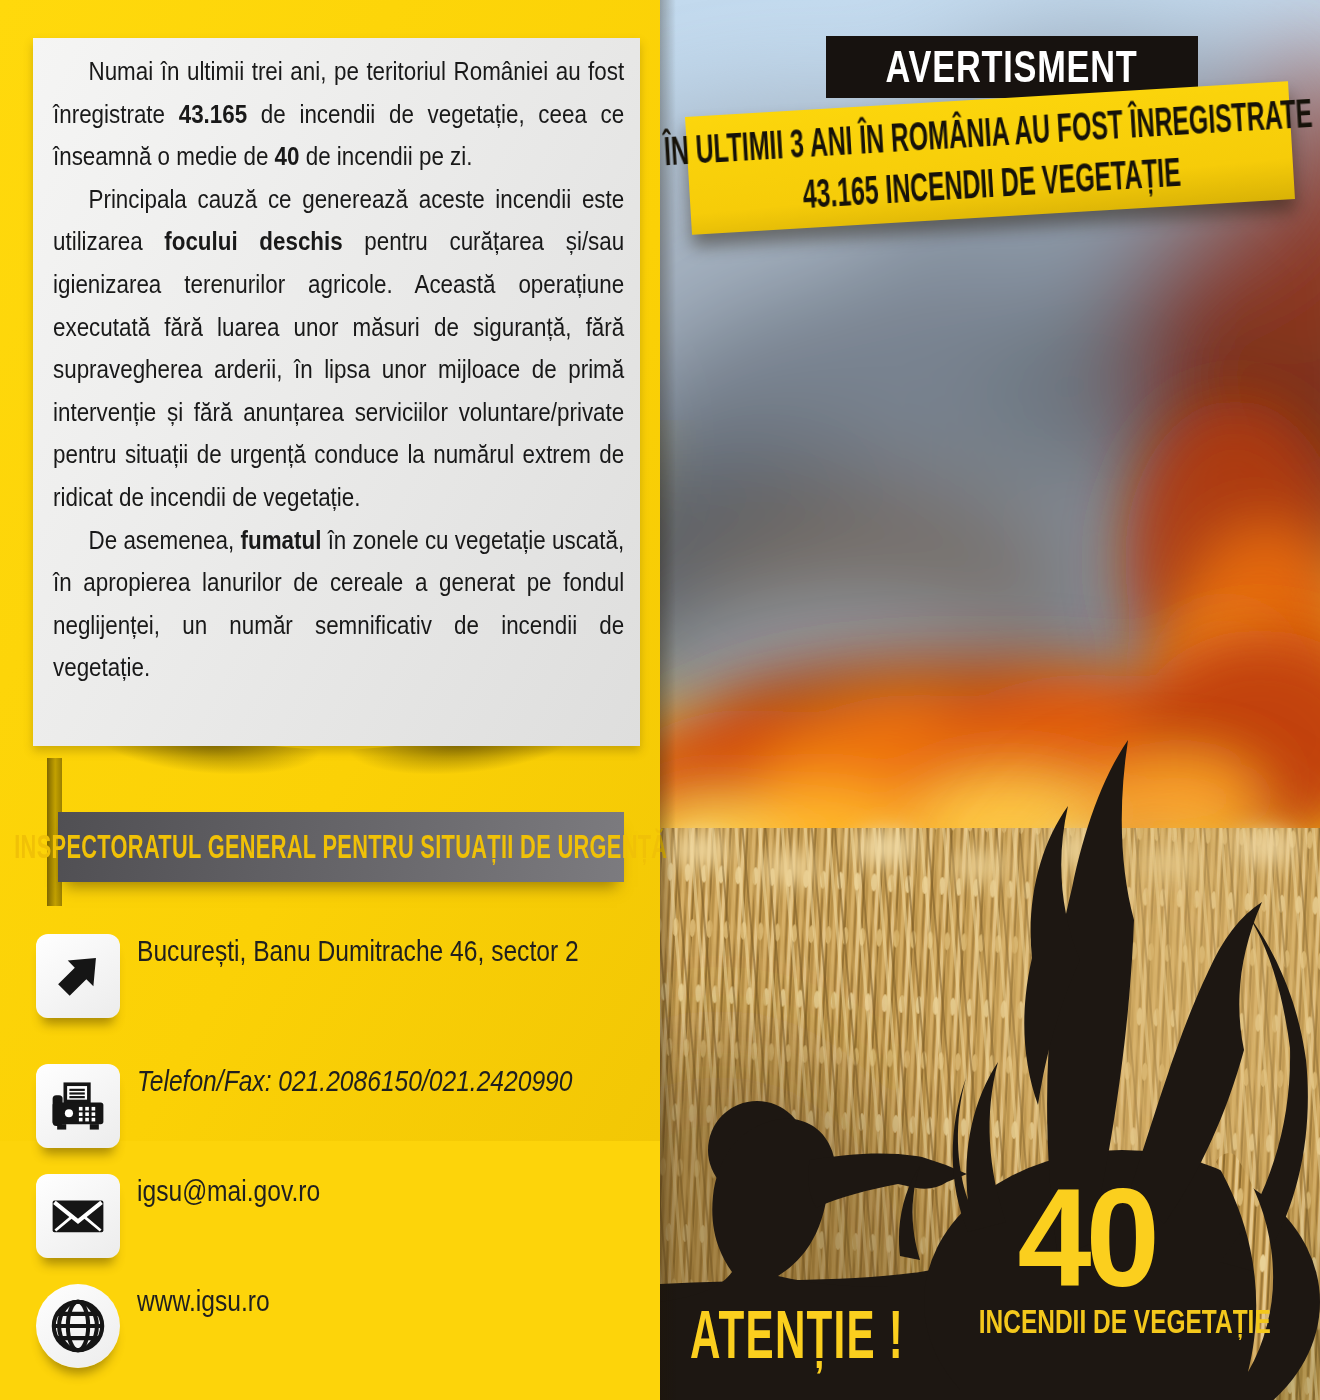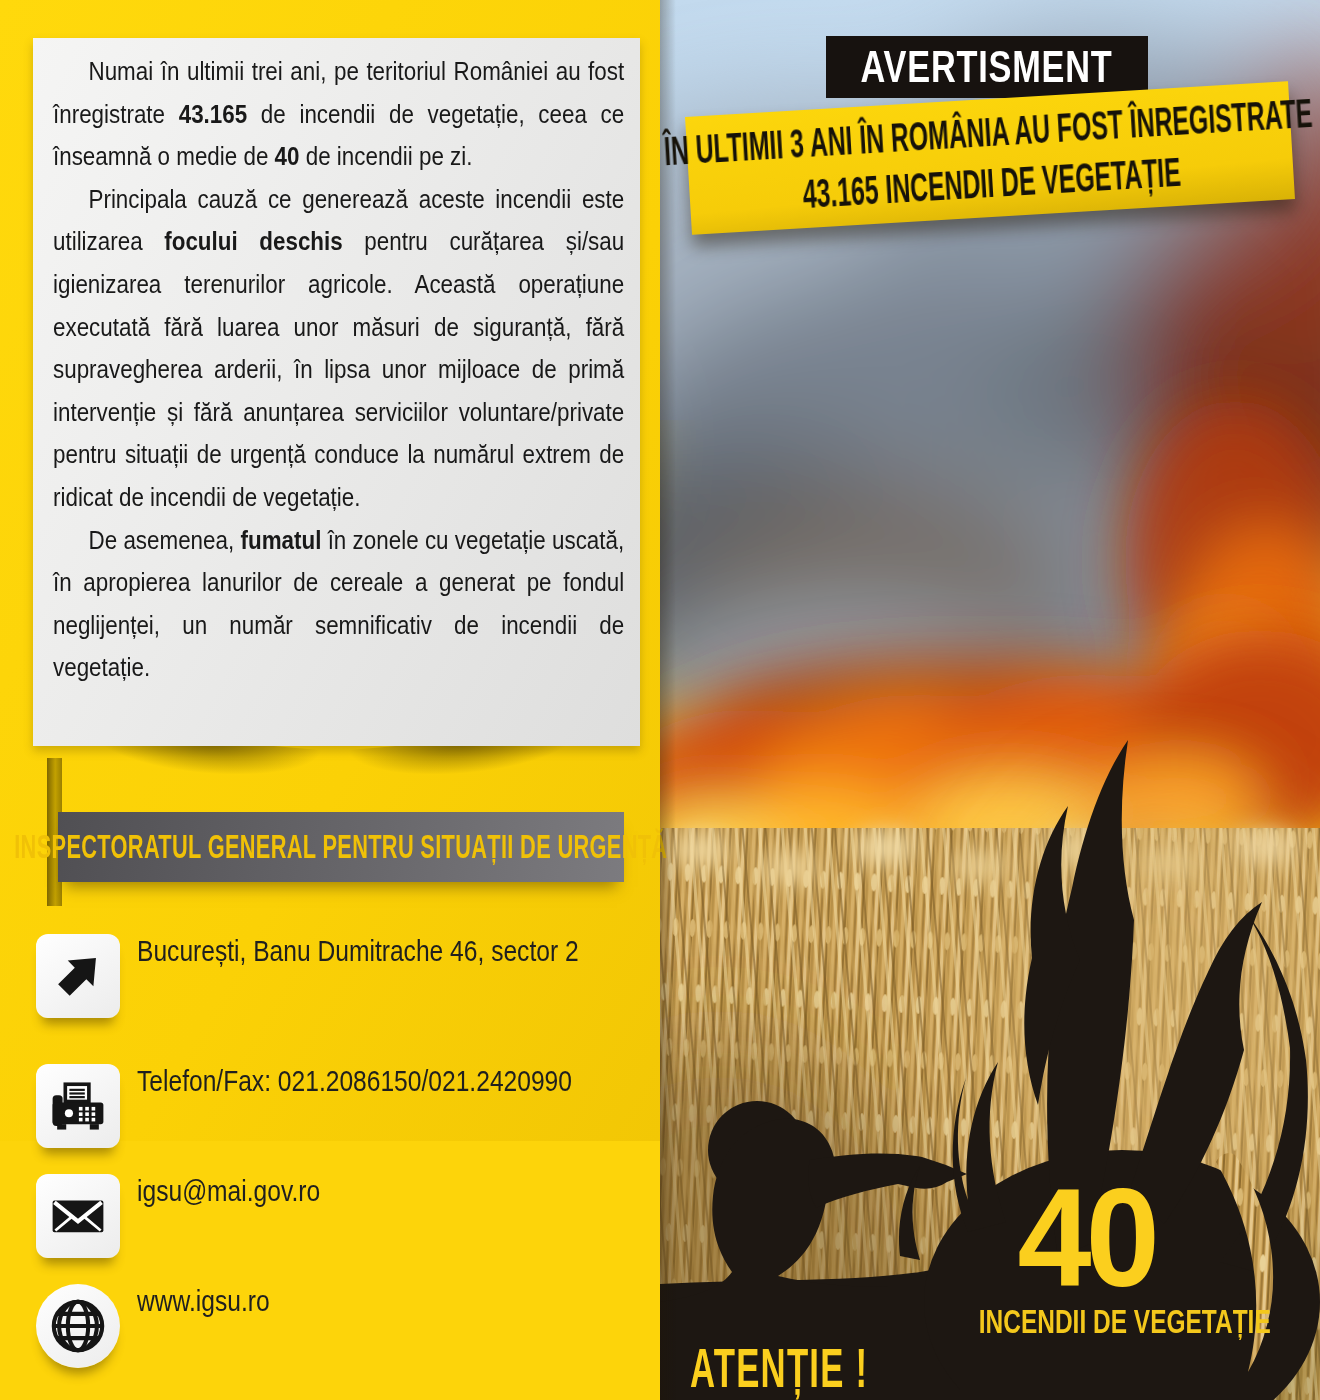--- a/index.html
+++ b/index.html
@@ -30,49 +30,49 @@
                  transform:scaleX(.66);letter-spacing:.5px;}
 
   .contact{position:absolute;left:36px;display:flex;align-items:flex-start;z-index:2;}
   .ic-sq,.ic-ci{width:84px;height:84px;background:linear-gradient(145deg,#ffffff,#ececec);
                 box-shadow:0 12px 11px -6px rgba(70,50,0,.45);
                 display:flex;align-items:center;justify-content:center;flex:0 0 auto;}
   .ic-sq{border-radius:12px;}
   .ic-ci{border-radius:50%;}
   .contact .txt{margin-left:17px;font-size:30px;color:#1f1f1f;white-space:nowrap;
                 transform:scaleX(.82);transform-origin:left center;}
-  .c1{top:934px;} .c2{top:1064px;} .c3{top:1174px;} .c4{top:1284px;}
+  .c1{top:934px;} .c2{top:1064px;font-style:italic;} .c3{top:1174px;} .c4{top:1284px;}
 
   
   .photo{position:absolute;left:660px;top:0;width:660px;height:1400px;overflow:hidden;}
   .photo > svg{position:absolute;left:0;top:0;}
   .edge-shade{position:absolute;left:0;top:0;width:16px;height:1400px;z-index:3;
               background:linear-gradient(90deg,rgba(30,20,5,.30),rgba(30,20,5,0));}
 
-  .warn-box{position:absolute;left:166px;top:36px;width:322px;height:62px;z-index:4;
+  .warn-box{position:absolute;left:166px;top:36px;width:372px;height:62px;z-index:4;
             background:#17120f;display:flex;align-items:center;justify-content:center;}
   .warn-box span{color:#fff;font-weight:bold;font-size:44px;white-space:nowrap;
                  transform:scaleX(.78);letter-spacing:1px;}
 
   .banner{position:absolute;left:28px;top:99px;width:604px;height:118px;z-index:4;
           background:linear-gradient(178deg,#fcd60c 0%,#f6cc09 70%,#d9b206 100%);
           transform:rotate(-3.4deg);
           box-shadow:0 12px 16px rgba(30,20,5,.45);
           display:flex;flex-direction:column;align-items:center;justify-content:center;}
   .banner .bl{font-weight:bold;font-size:40px;line-height:51px;color:#161209;
               white-space:nowrap;transform:scaleX(.62);}
 
   .count40{position:absolute;left:326px;top:1168px;width:200px;z-index:4;text-align:center;
            font-weight:bold;font-size:140px;color:#fbcf1e;line-height:1;}
   .count40 span{display:inline-block;transform:scaleX(.95);letter-spacing:-6px;}
   .cap{position:absolute;z-index:4;width:350px;left:262px;text-align:center;
        font-weight:bold;font-size:34px;color:#f4c81c;white-space:nowrap;}
   .cap span{display:inline-block;transform:scaleX(.72);}
   .cap1{top:1302px;} .cap2{top:1352px;}
-  .attn{position:absolute;left:30px;top:1340px;z-index:4;font-weight:bold;font-size:56px;
+  .attn{position:absolute;left:30px;top:1300px;z-index:4;font-weight:bold;font-size:68px;
         color:#fbcf1e;white-space:nowrap;line-height:1;}
   .attn span{display:inline-block;transform:scaleX(.62);transform-origin:left top;letter-spacing:2px;}
 </style>
 </head>
 <body>
 
 <div class="flyer">
 
   <div class="left">
     <div class="curl-shadow cs-l"></div>

